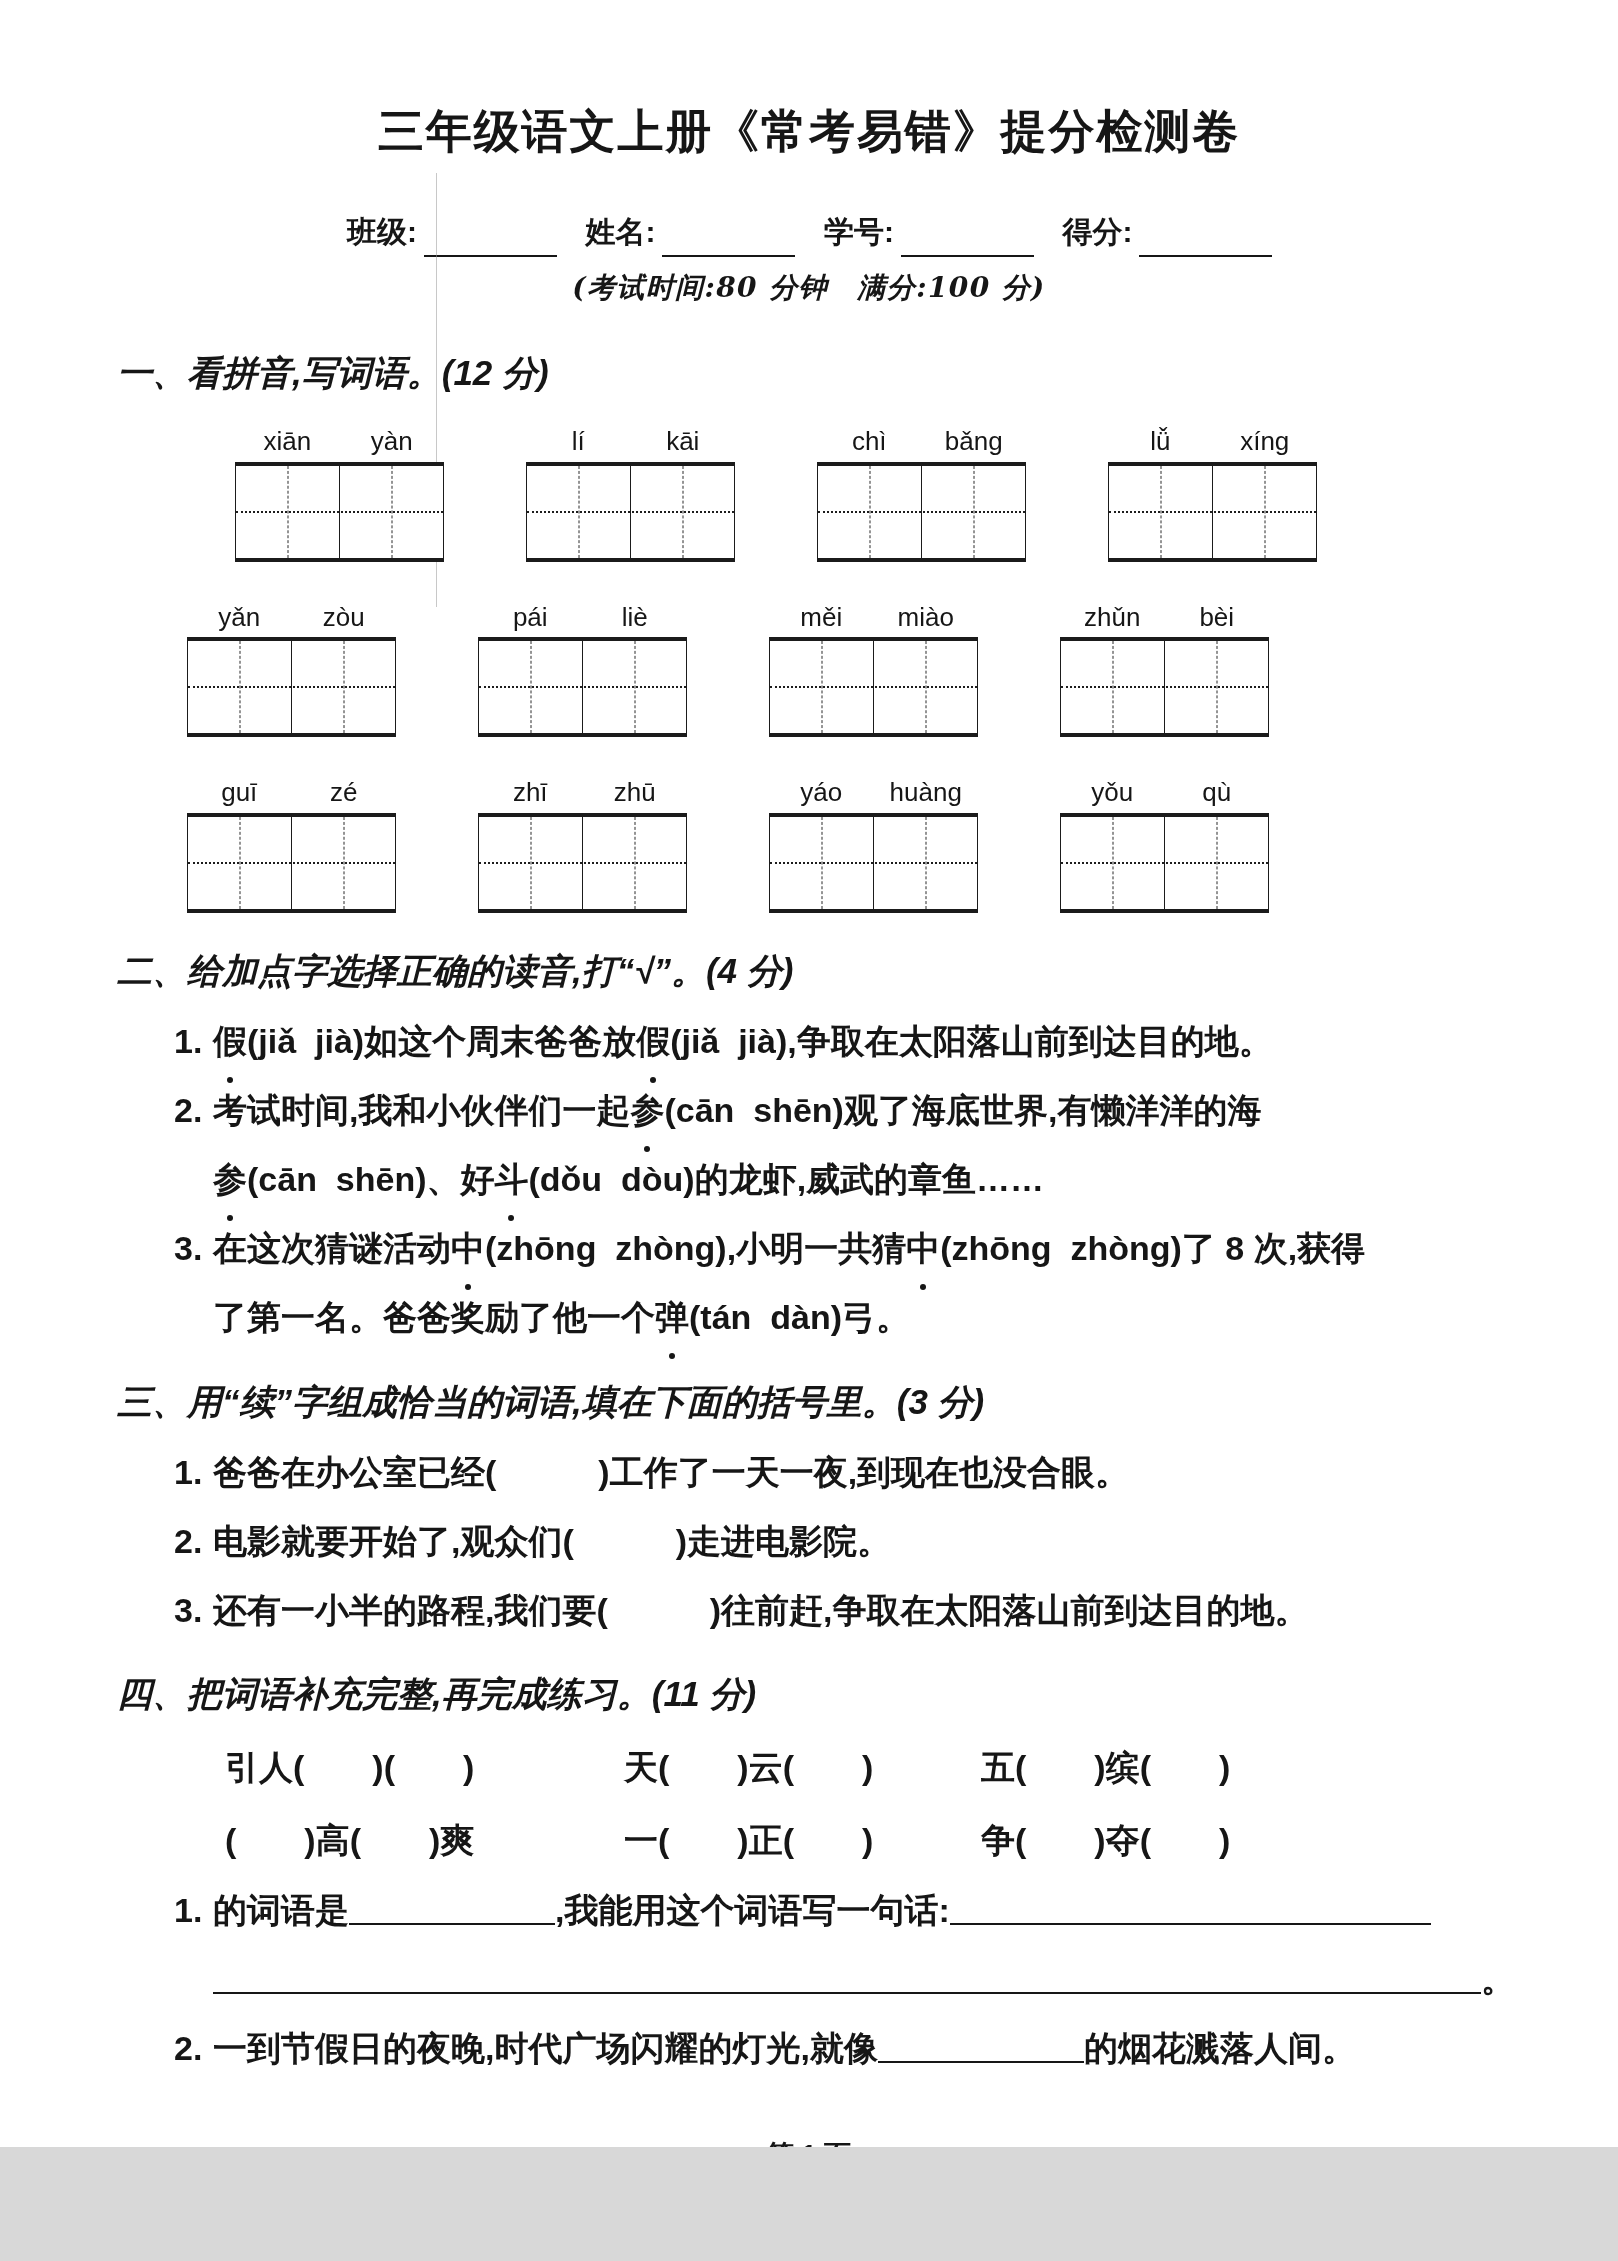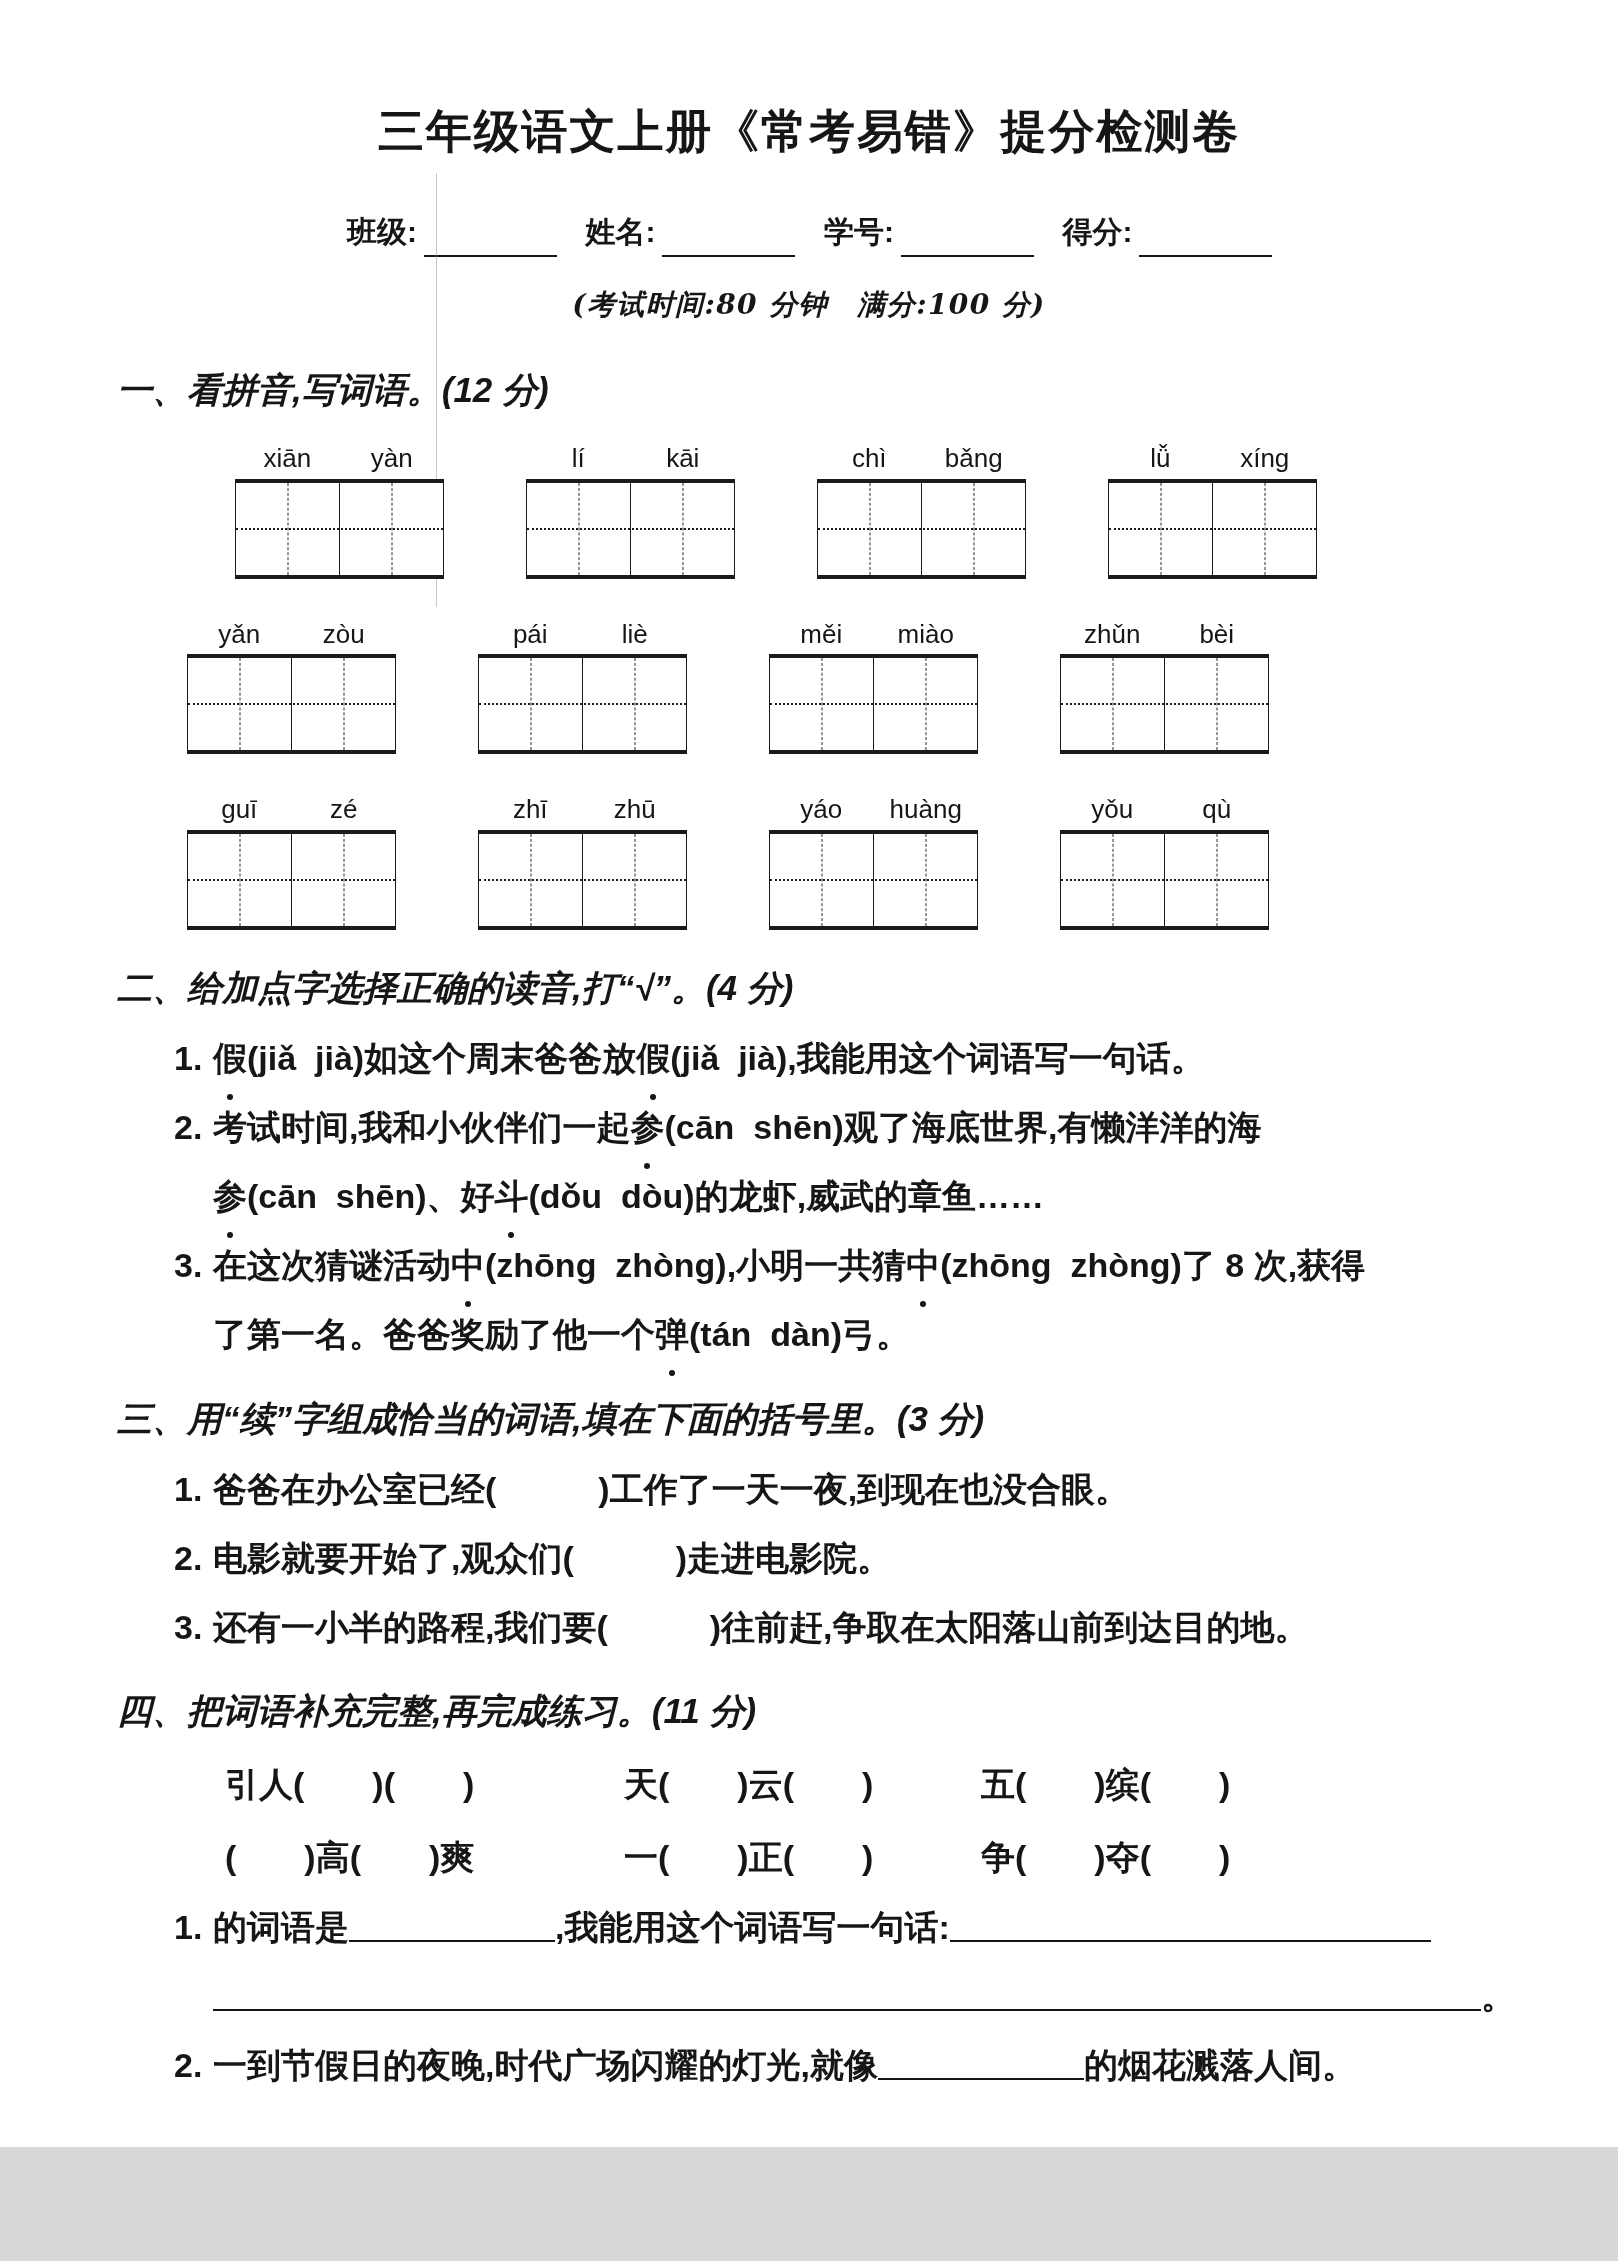--- a/index.html
+++ b/index.html
@@ -24,21 +24,21 @@
     white-space:nowrap;
   }
   .hdr-fields {
     margin:49px 0 0 347px;
     display:flex; align-items:flex-end; gap:29px;
     font-size:30px; font-weight:700; white-space:nowrap;
   }
   .hdr-field { display:flex; align-items:flex-end; }
   .hdr-blank { display:inline-block; width:133px; height:28px; margin-left:6.5px; margin-bottom:-3.7px; border-bottom:2.3px solid #161616; }
   .exam-info {
-    margin-top:33px;
+    margin-top:16px;
     text-align:center;
     font-family:"DejaVu Serif", serif; font-style:italic;
     font-size:28px; font-weight:600; letter-spacing:1.4px;
     white-space:pre;
   }
 
   
   .sec-heading {
     margin-left:117px;
     font-size:35px; font-weight:700; white-space:pre;font-style:italic;
@@ -253,21 +253,21 @@
           </div>
         </div>
       </div>
     </div>
 
   <div class="sec-heading" id="s2-heading">二、给加点字选择正确的读音,打“√”。(4 分)</div>
   <div class="qitems" id="s2-items">
       <div class="qitem">
         <span class="qnum">1.</span>
         <div class="qtext">
-          <div class="qline"><span class="dotchar">假</span><span>(jiǎ  jià)如这个周末爸爸放</span><span class="dotchar">假</span><span>(jiǎ  jià),我能用这个词语写一句话。</span></div>
+          <div class="qline"><span class="dotchar">假</span><span>(jiǎ  jià)如这个周末爸爸放</span><span class="dotchar">假</span><span>(jiǎ  jià),争取在太阳落山前到达目的地。</span></div>
         </div>
       </div>
       <div class="qitem">
         <span class="qnum">2.</span>
         <div class="qtext">
           <div class="qline"><span>考试时间,我和小伙伴们一起</span><span class="dotchar">参</span><span>(cān  shēn)观了海底世界,有懒洋洋的海</span></div>
           <div class="qline"><span class="dotchar">参</span><span>(cān  shēn)、好</span><span class="dotchar">斗</span><span>(dǒu  dòu)的龙虾,威武的章鱼……</span></div>
         </div>
       </div>
       <div class="qitem">

